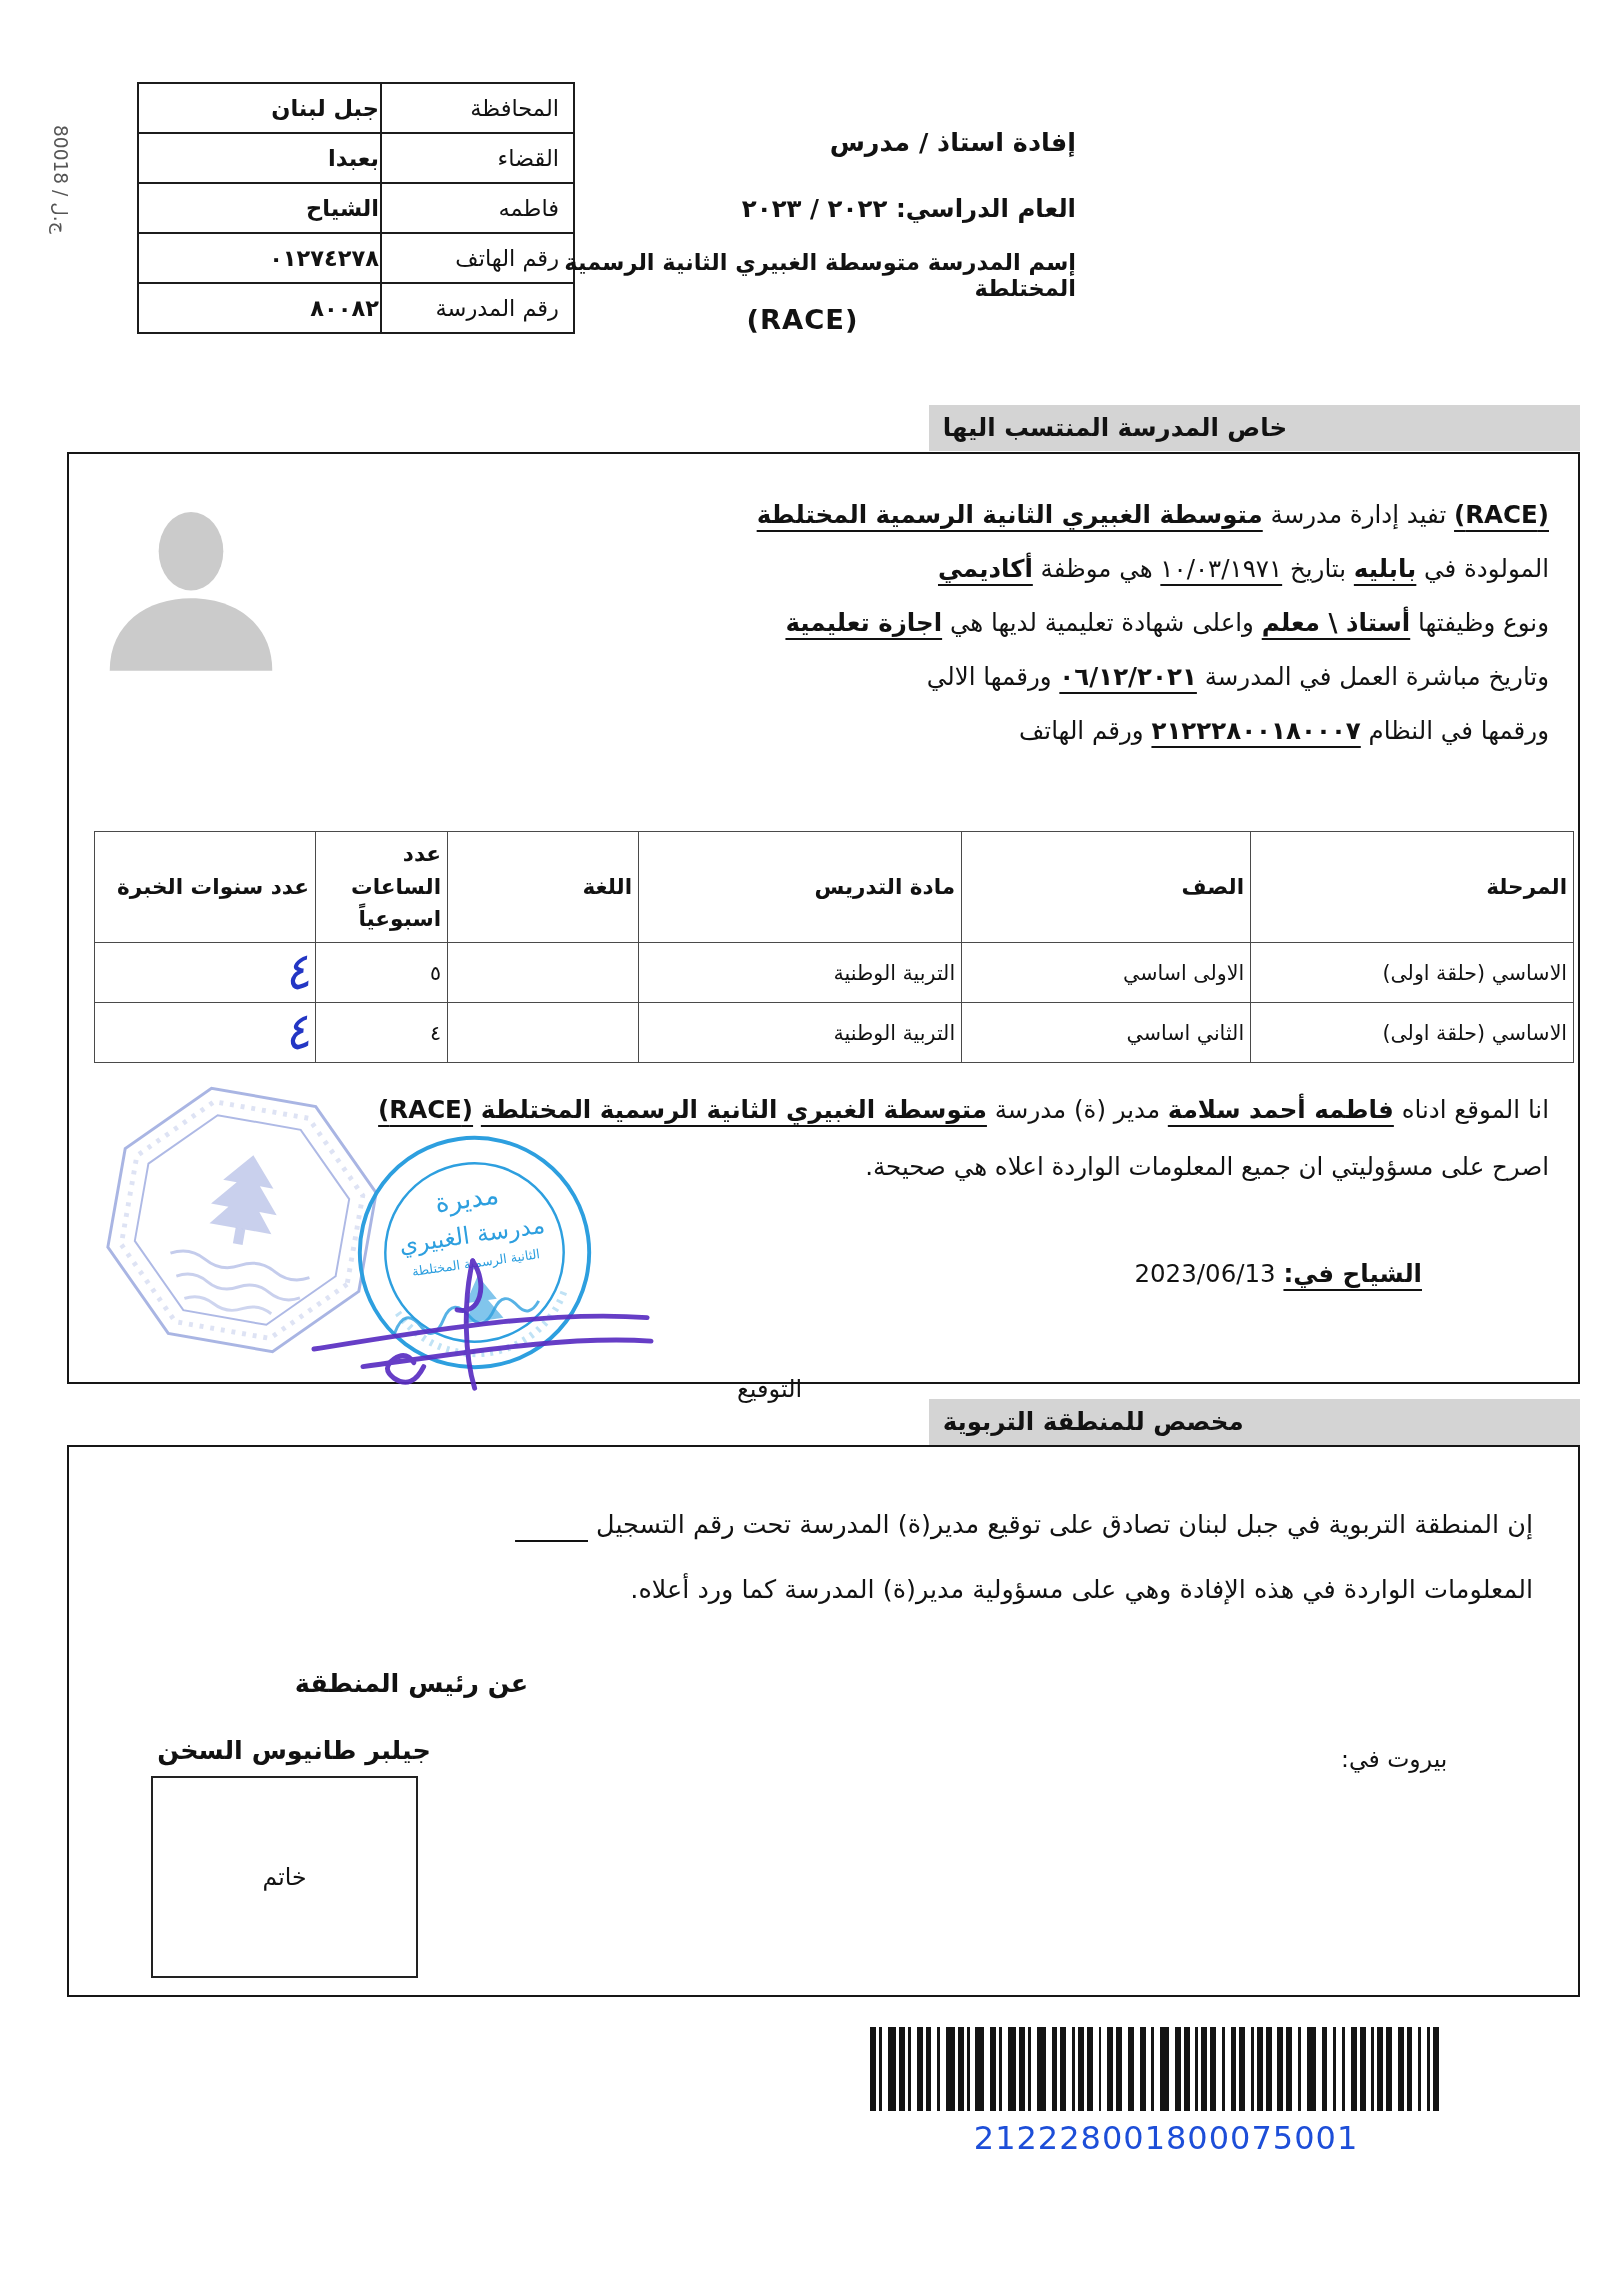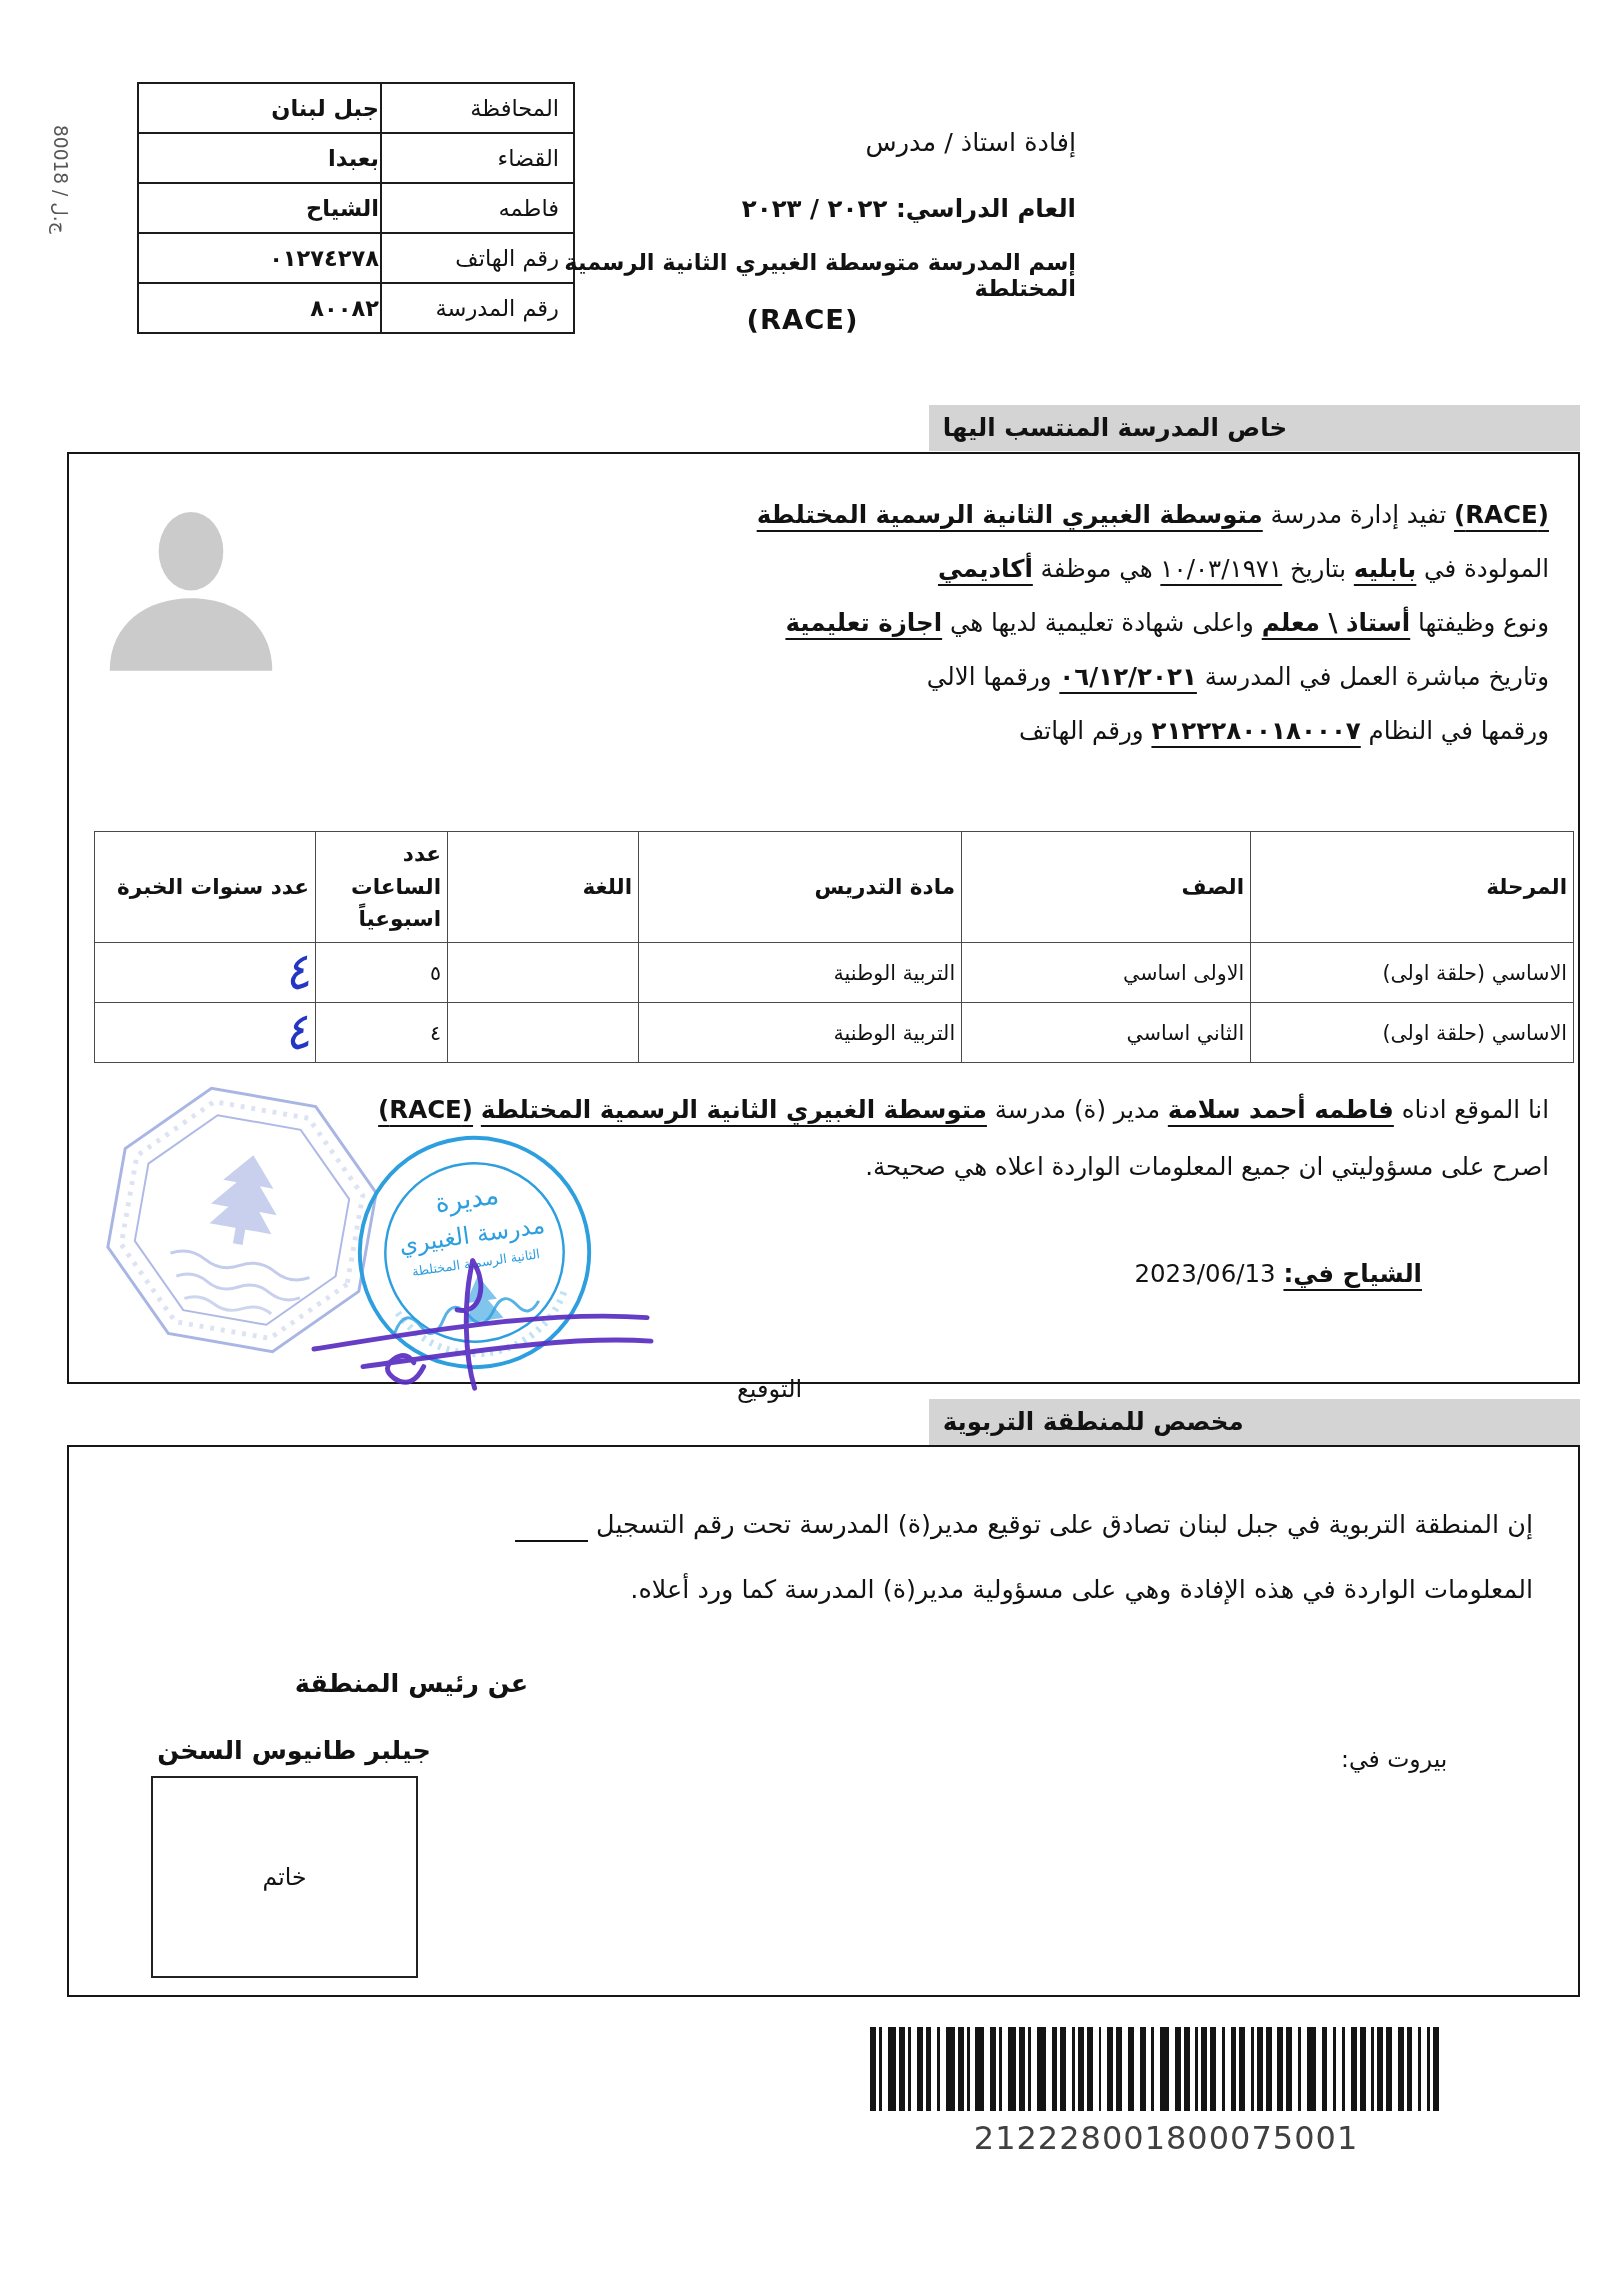--- a/index.html
+++ b/index.html
@@ -16,21 +16,21 @@
 
   
   .info-table{left:137px;top:82px;border-collapse:collapse;direction:rtl;table-layout:fixed;}
   .info-table{border:2.9px solid #1c1c1c;}
   .info-table td{border:2px solid #1c1c1c;height:46px;font-size:22.5px;}
   .info-table .ilbl{width:176px;text-align:right;padding-right:13.7px;}
   .info-table .ival{width:239px;font-weight:bold;}
 
   
   .header-block{left:529px;top:127px;width:547px;direction:rtl;text-align:right;}
-  .h-title{font-size:25.5px;font-weight:normal;margin-bottom:37px;}
+  .h-title{font-size:25.5px;font-weight:bold;margin-bottom:37px;}
   .h-year{font-size:24.5px;font-weight:bold;margin-bottom:25.5px;}
   .h-school{font-size:22.5px;font-weight:bold;margin-bottom:3.9px;}
   .h-race{font-size:27.4px;font-weight:bold;text-align:center;letter-spacing:1px;direction:ltr;}
 
   .banner{left:929px;width:651px;height:46px;background:#d4d4d4;font-weight:bold;font-size:24.5px;
           line-height:46px;direction:rtl;text-align:left;padding-left:13.7px;box-sizing:border-box;}
 
   .big-box{left:67px;width:1513px;border:2.9px solid #161616;box-sizing:border-box;background:transparent;}
 
   .intro{right:71px;top:488px;width:1206px;direction:rtl;text-align:right;font-size:24.5px;line-height:54px;}
@@ -56,21 +56,21 @@
   .round-stamp{left:351px;top:1129px;z-index:4;}
   .signature-ink{left:306px;top:1251px;z-index:5;}
 
   .chief-title{left:294px;top:1668px;width:235px;text-align:center;font-size:25.5px;font-weight:bold;direction:rtl;}
   .chief-name{left:147px;top:1735px;width:294px;text-align:center;font-size:25.5px;font-weight:bold;direction:rtl;}
   .beirut{left:1341px;top:1745px;font-size:23.5px;direction:rtl;}
 
   .barcode-wrap{left:870px;top:2027px;width:592px;}
   .barcode-bars{display:flex;align-items:stretch;height:84px;direction:ltr;}
   .bar{background:#141414;height:100%;flex:0 0 auto;}
-  .barcode-number{width:100%;text-align:center;font-size:32px;margin-top:7.8px;letter-spacing:1px;color:#404040;direction:ltr;}
+  .barcode-number{width:100%;text-align:center;font-size:32px;margin-top:7.8px;letter-spacing:1px;color:#1d4ed8;direction:ltr;}
 </style>
 </head>
 <body>
 
 <div class="page">
 
   <div class="abs side-ref">80018 / ج.ل</div>
 
   <table class="abs info-table">
     <tbody>

